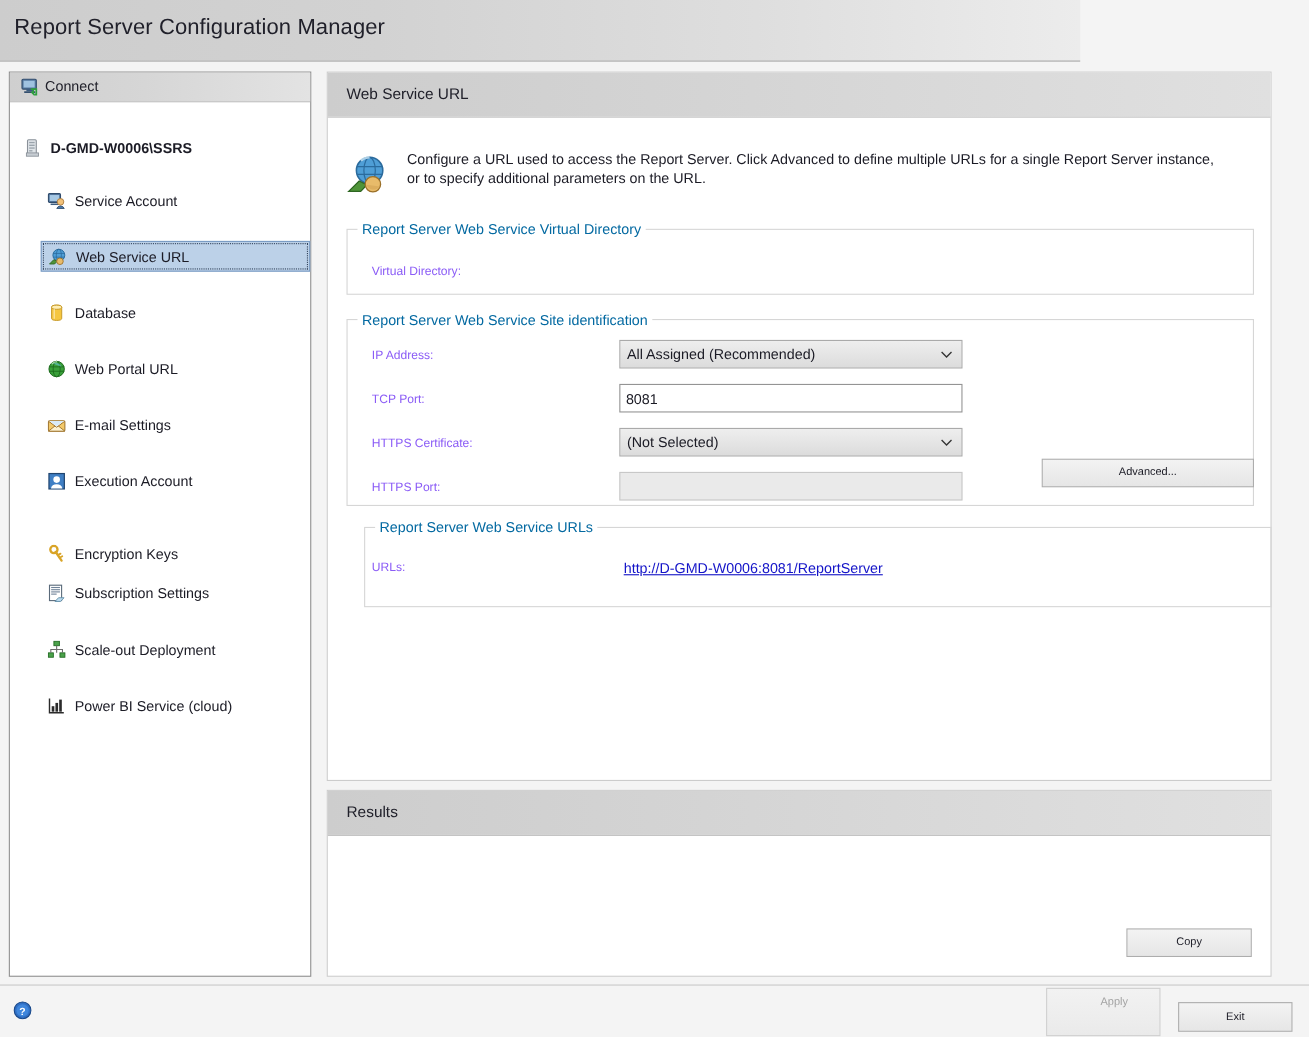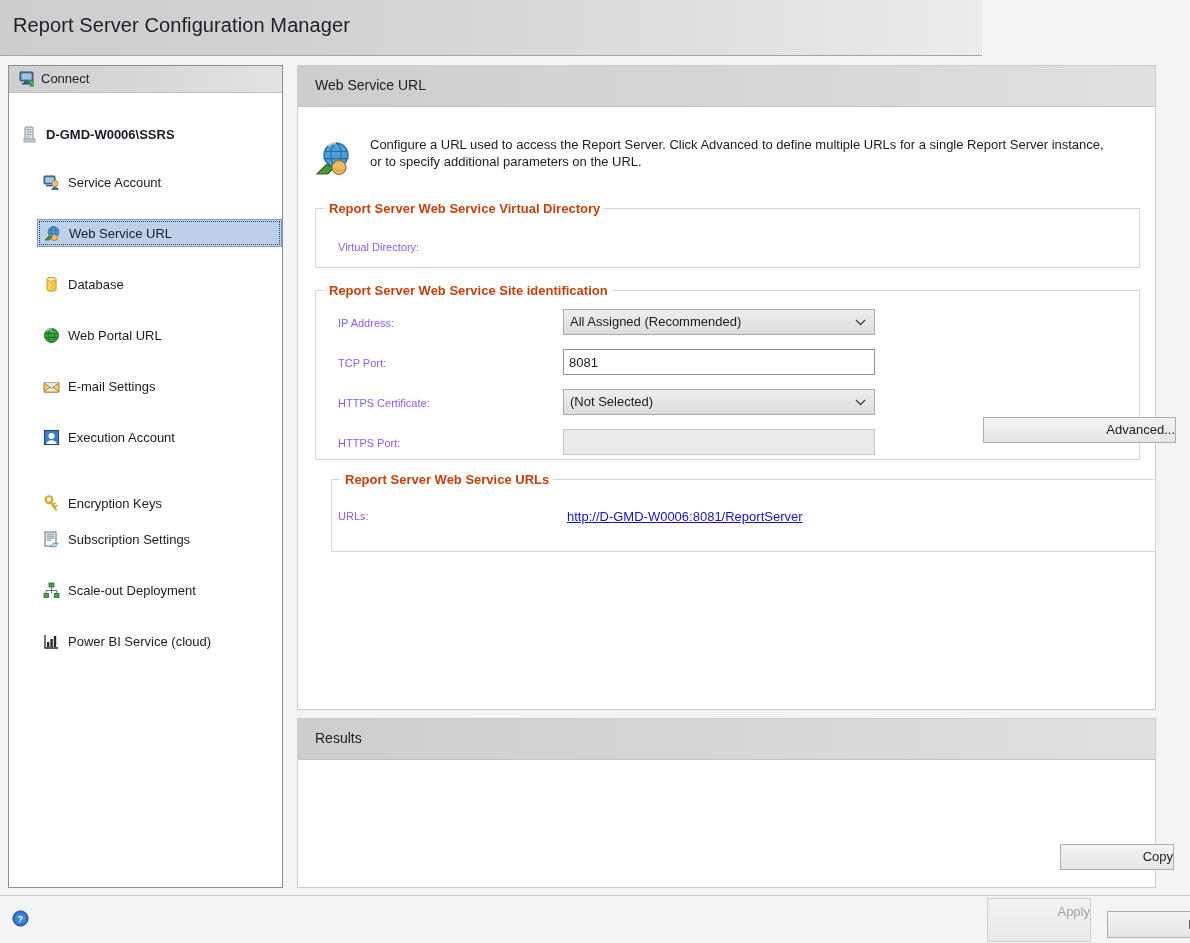--- a/index.html
+++ b/index.html
@@ -160,23 +160,22 @@
     position: absolute;
     border: 1px solid #d6d6d6;
     box-sizing: border-box;
   }
   .groupbox > .gb-title {
     position: absolute;
     top: -8px; left: 9px;
     background: #ffffff;
     padding: 0 4px;
     font-size: 13px;
-    color: #c2410c;
+    color: #0369a1;
     white-space: nowrap;
-    font-weight: bold;
   }
 
   .field-label {
     position: absolute;
     font-size: 11px;
     color: #8b5cf6;
     white-space: nowrap;
   }
 
   .textbox {
@@ -215,25 +214,24 @@
     display: flex;
     align-items: center;
   }
 
   .btn {
     position: absolute;
     box-sizing: border-box;
     border: 1px solid #adadad;
     background: linear-gradient(to bottom, #f3f3f3 0%, #e6e6e6 100%);
     font-family: "Liberation Sans", sans-serif;
-    font-size: 13px;
-    color: #1b1b25;
-    text-align: right;
+    font-size: 10px;
+    color: #1b1b25;
+    text-align: center;
     cursor: default;
-    margin-left: 36px;
   }
   .btn.disabled {
     color: #a3a3a3;
     border: 1px solid #cfcfcf;
     background: linear-gradient(to bottom, #f2f2f2 0%, #eaeaea 100%);
   }
 
   .url-link {
     position: absolute;
     font-size: 13px;

